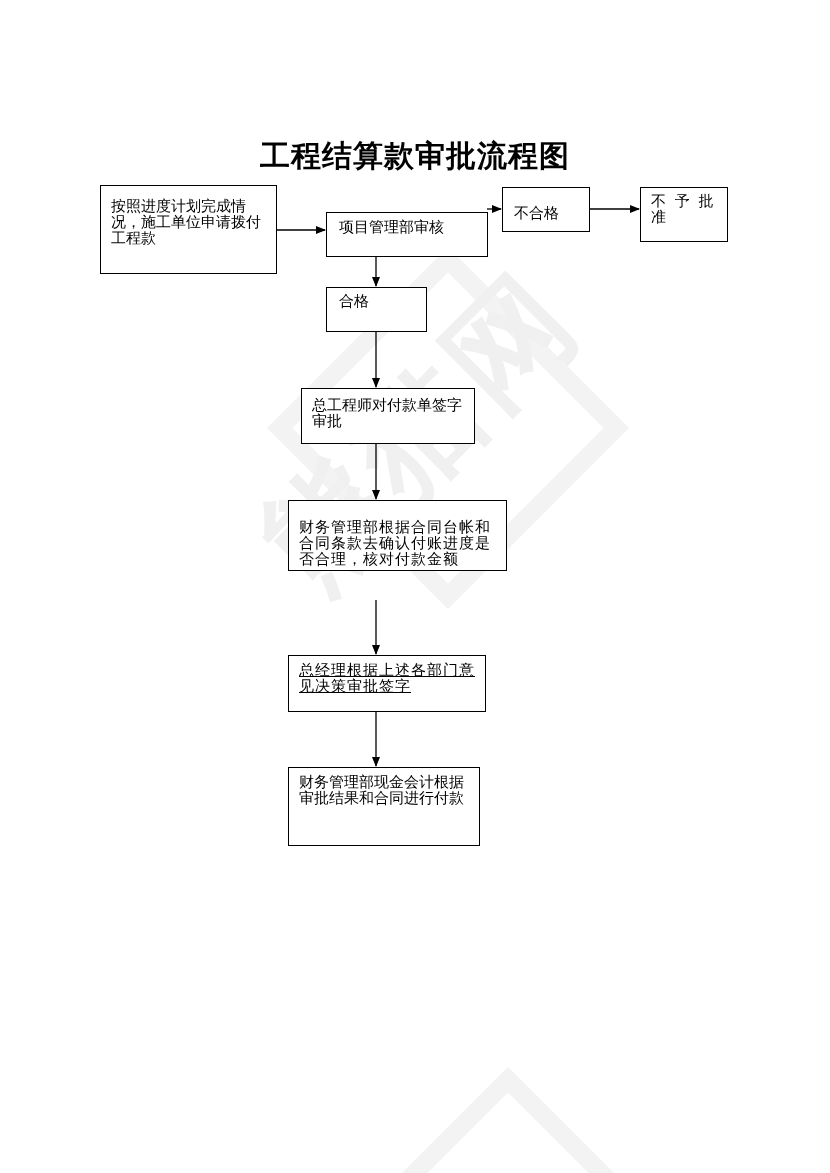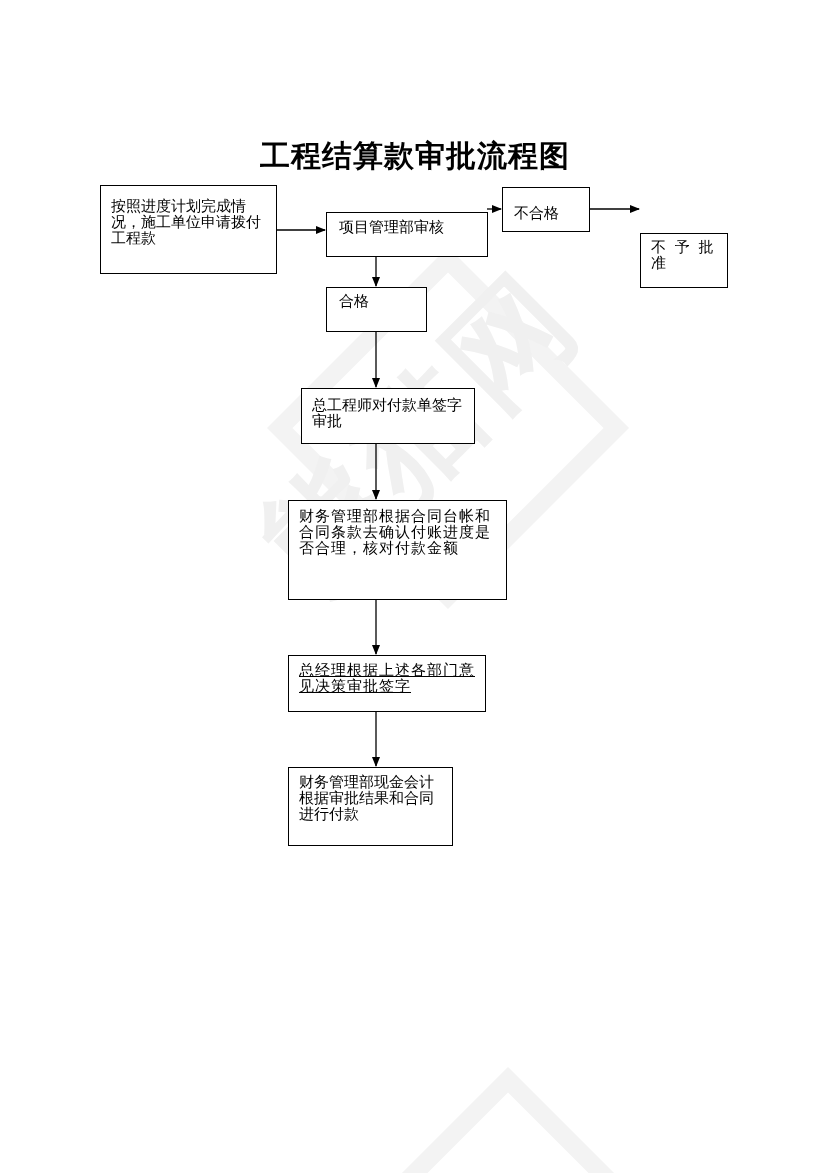--- a/index.html
+++ b/index.html
@@ -48,23 +48,23 @@
     <line x1="376" y1="711" x2="376" y2="766" marker-end="url(#ah)"></line>
   </g>
 </svg>
 
 <div class="box" style="left:100px; top:185px; width:177px; height:89px; padding:12px 10px;">按照进度计划完成情况，施工单位申请拨付工程款</div>
 
 <div class="box" style="left:326px; top:196px; width:162px; height:45px; padding:6px 12px;margin-top:16px;">项目管理部审核</div>
 
 <div class="box" style="left:502px; top:187px; width:88px; height:45px; padding:17px 11px;">不合格</div>
 
-<div class="box" style="left:640px; top:187px; width:88px; height:55px; padding:5px 10px; letter-spacing:2px;margin-top:46px;">不 予 批准</div>
+<div class="box" style="left:640px; top:187px; width:88px; height:55px; padding:5px 10px; letter-spacing:2px;">不 予 批准</div>
 
 <div class="box" style="left:326px; top:287px; width:101px; height:45px; padding:5px 12px;">合格</div>
 
 <div class="box" style="left:301px; top:388px; width:174px; height:56px; padding:8px 10px;">总工程师对付款单签字审批</div>
 
-<div class="box" style="left:288px; top:500px; width:219px; height:100px; padding:7px 10px; letter-spacing:1px;">财务管理部根据合同台帐和合同条款去确认付账进度是否合理，核对付款金额</div>
+<div class="box" style="left:288px; top:500px; width:219px; height:71px; padding:18px 10px; letter-spacing:1px;">财务管理部根据合同台帐和合同条款去确认付账进度是否合理，核对付款金额</div>
 
 <div class="box" style="left:288px; top:655px; width:198px; height:57px; padding:6px 10px; letter-spacing:1px;text-decoration:underline;">总经理根据上述各部门意见决策审批签字</div>
 
-<div class="box" style="left:288px; top:767px; width:165px; height:79px; padding:6px 10px;">财务管理部现金会计根据审批结果和合同进行付款</div>
+<div class="box" style="left:288px; top:767px; width:192px; height:79px; padding:6px 10px;">财务管理部现金会计根据审批结果和合同进行付款</div>
 
 </body></html>

